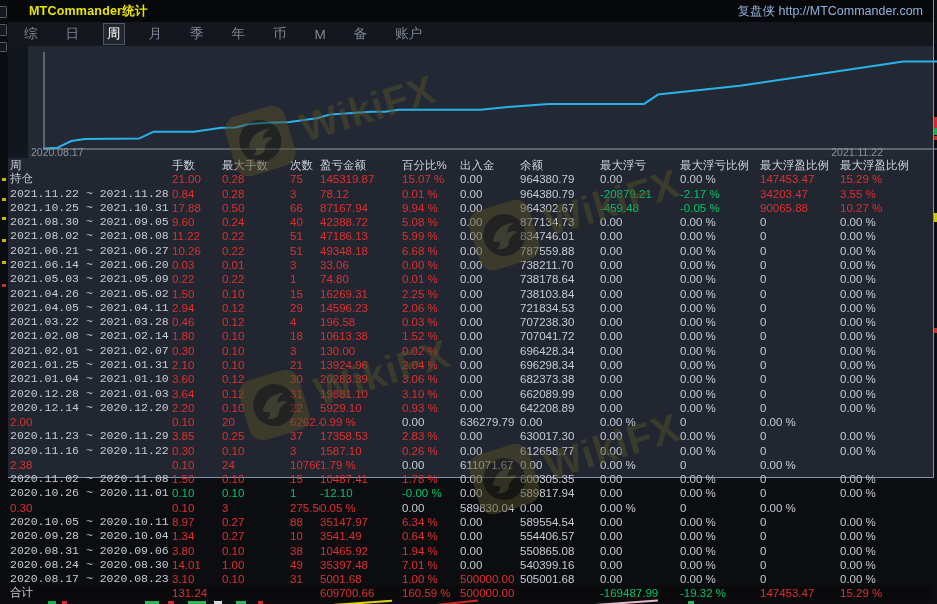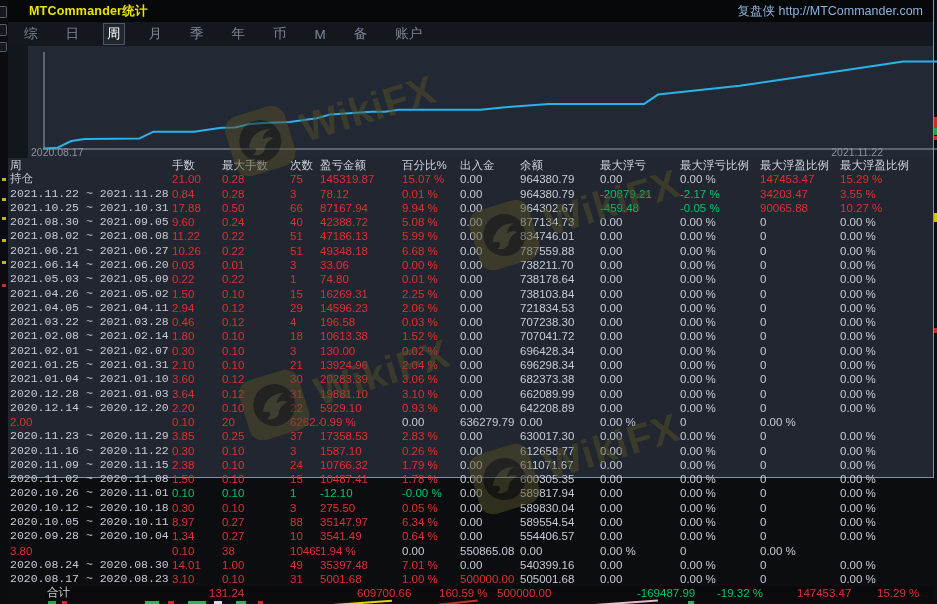--- a/index.html
+++ b/index.html
@@ -37,21 +37,21 @@
   .chart { position:absolute; left:0; top:46px; right:0; height:112px; background:#222834;margin-left:20px; }
   .chart svg { position:absolute; left:0; top:0; }
   .xlab { position:absolute; bottom:0; color:#8d939c; font-size:10.5px; }
   .xlab.left { left:3px; } .xlab.right { right:50px;text-align:right; }
   
   .table { position:absolute; left:0; top:158px; right:0; bottom:0; background:#212630; font-size:11.5px; }
   .trow {
     display:grid; height:14.29px; line-height:14.4px; padding-left:2px; white-space:nowrap;
     grid-template-columns:162px 50px 68px 30px 82px 58px 60px 80px 80px 80px 80px 1fr;
   }
-  .trow.total { background:#0a0a0c;margin-left:37px; }
+  .trow.total { background:#0a0a0c; }
   .cell { overflow:hidden; }
   .c-h { color:#ced3db; }
   .c-d { color:#c7ccd4;font-family:Liberation Mono, monospace; }
   .c-n { color:#c7ccd4; }
   .c-r { color:#df3030; }
   .c-g { color:#00c468; }
   
   .wm { position:absolute; display:flex; align-items:center; gap:12px;
         transform:rotate(-17deg); opacity:.5; pointer-events:none; }
   .wm-badge { width:62px; height:62px; border-radius:14px; background:#564f28;
@@ -395,21 +395,20 @@
         <div class="cell c-r">1587.10</div>
         <div class="cell c-r">0.26 %</div>
         <div class="cell c-n">0.00</div>
         <div class="cell c-n">612658.77</div>
         <div class="cell c-n">0.00</div>
         <div class="cell c-n">0.00 %</div>
         <div class="cell c-n">0</div>
         <div class="cell c-n">0.00 %</div>
       </div>
       <div class="trow">
-        <div class="cell c-d">2020.11.09 ~ 2020.11.15</div>
         <div class="cell c-r">2.38</div>
         <div class="cell c-r">0.10</div>
         <div class="cell c-r">24</div>
         <div class="cell c-r">10766.32</div>
         <div class="cell c-r">1.79 %</div>
         <div class="cell c-n">0.00</div>
         <div class="cell c-n">611071.67</div>
         <div class="cell c-n">0.00</div>
         <div class="cell c-n">0.00 %</div>
         <div class="cell c-n">0</div>
@@ -437,21 +436,20 @@
         <div class="cell c-g">-12.10</div>
         <div class="cell c-g">-0.00 %</div>
         <div class="cell c-n">0.00</div>
         <div class="cell c-n">589817.94</div>
         <div class="cell c-n">0.00</div>
         <div class="cell c-n">0.00 %</div>
         <div class="cell c-n">0</div>
         <div class="cell c-n">0.00 %</div>
       </div>
       <div class="trow">
-        <div class="cell c-d">2020.10.12 ~ 2020.10.18</div>
         <div class="cell c-r">0.30</div>
         <div class="cell c-r">0.10</div>
         <div class="cell c-r">3</div>
         <div class="cell c-r">275.50</div>
         <div class="cell c-r">0.05 %</div>
         <div class="cell c-n">0.00</div>
         <div class="cell c-n">589830.04</div>
         <div class="cell c-n">0.00</div>
         <div class="cell c-n">0.00 %</div>
         <div class="cell c-n">0</div>
@@ -479,20 +477,21 @@
         <div class="cell c-r">3541.49</div>
         <div class="cell c-r">0.64 %</div>
         <div class="cell c-n">0.00</div>
         <div class="cell c-n">554406.57</div>
         <div class="cell c-n">0.00</div>
         <div class="cell c-n">0.00 %</div>
         <div class="cell c-n">0</div>
         <div class="cell c-n">0.00 %</div>
       </div>
       <div class="trow">
+        <div class="cell c-d">2020.08.31 ~ 2020.09.06</div>
         <div class="cell c-r">3.80</div>
         <div class="cell c-r">0.10</div>
         <div class="cell c-r">38</div>
         <div class="cell c-r">10465.92</div>
         <div class="cell c-r">1.94 %</div>
         <div class="cell c-n">0.00</div>
         <div class="cell c-n">550865.08</div>
         <div class="cell c-n">0.00</div>
         <div class="cell c-n">0.00 %</div>
         <div class="cell c-n">0</div>

